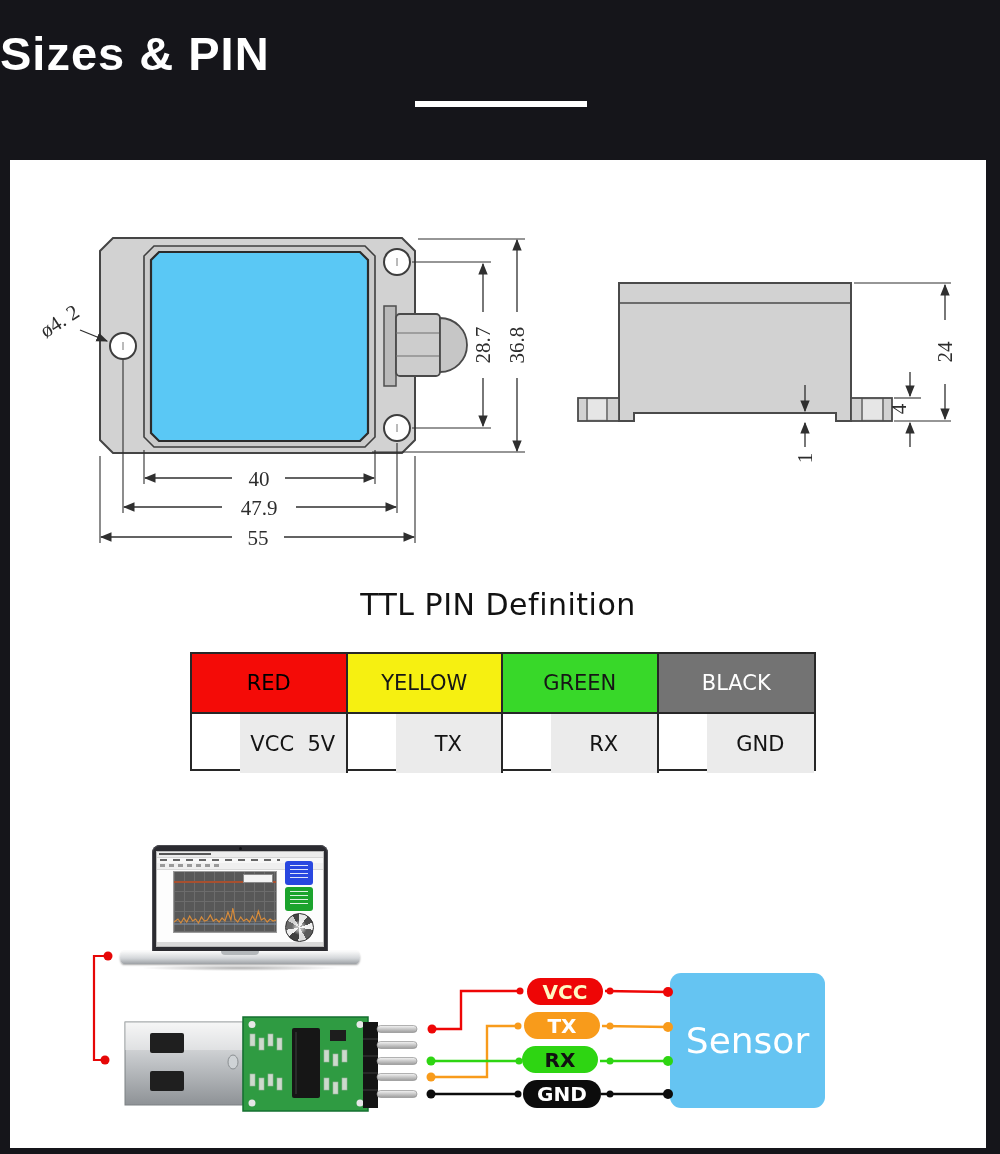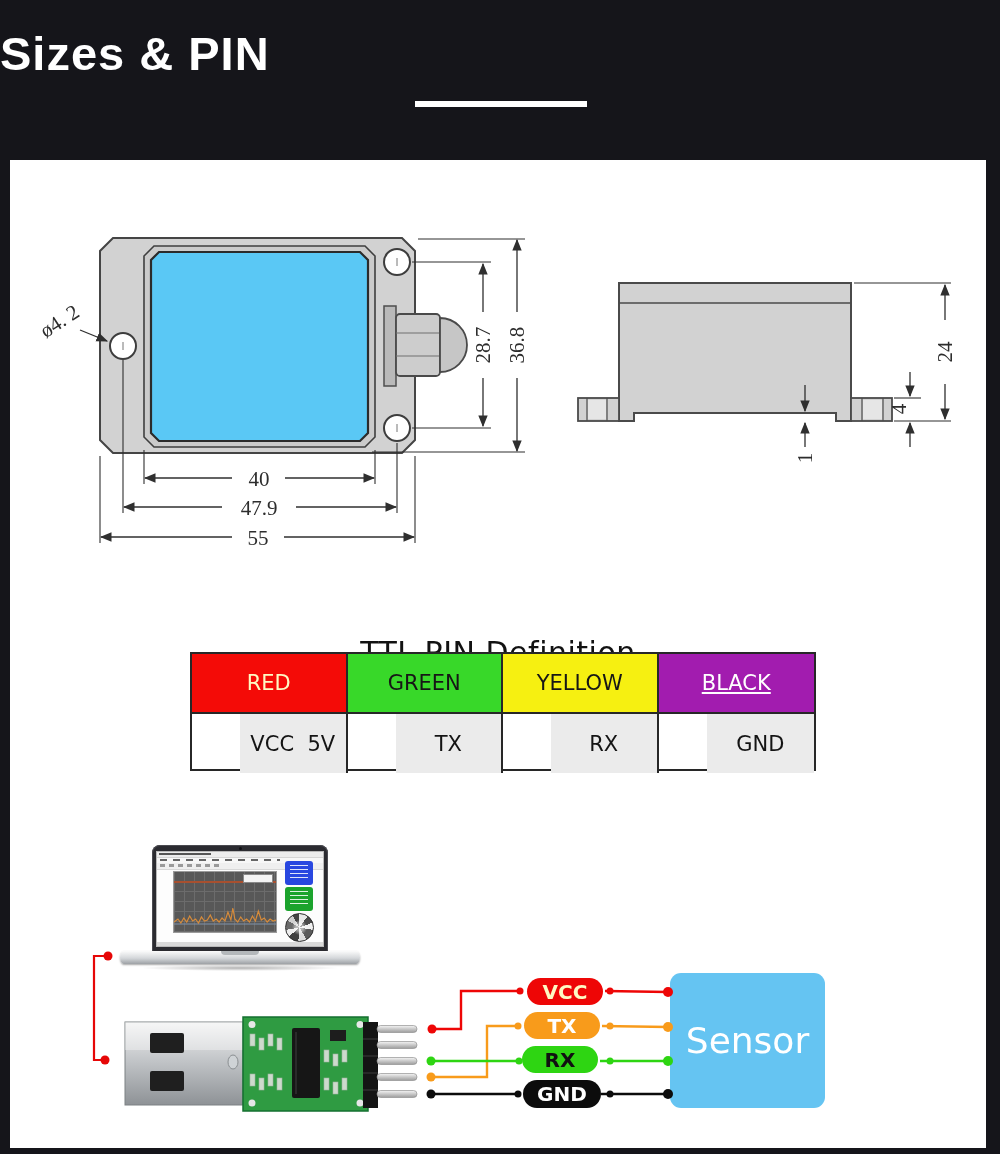--- a/index.html
+++ b/index.html
@@ -10,34 +10,34 @@
        color:#ffffff;font-family:"Liberation Sans",sans-serif;}
   .hdr .rule{position:absolute;left:415px;top:101px;width:172px;height:6px;background:#ffffff;}
   .panel{position:absolute;left:10px;top:160px;width:976px;height:988px;background:#ffffff;}
   svg.layer{position:absolute;left:0;top:0;width:976px;height:988px;}
   .cad{z-index:1;}
   .wires{z-index:5;pointer-events:none;}
   .dimtxt{font-family:"Liberation Serif",serif;font-size:21px;fill:#2d2d2d;}
 
   
   .ttl-heading{position:absolute;left:0;top:427px;width:976px;text-align:center;z-index:2;
-       font-family:"DejaVu Sans",sans-serif;font-size:30px;color:#121212;letter-spacing:.5px;margin-top:48px;}
+       font-family:"DejaVu Sans",sans-serif;font-size:30px;color:#121212;letter-spacing:.5px;}
   .pin-table{position:absolute;left:180px;top:492px;width:626px;height:119px;z-index:2;
        display:grid;grid-template-columns:repeat(4,1fr);grid-template-rows:60px 59px;
        border:2px solid #272727;box-sizing:border-box;
        font-family:"DejaVu Sans",sans-serif;}
   .pin-table .cell{display:flex;align-items:center;justify-content:center;
        border-right:2px solid #272727;border-bottom:2px solid #272727;box-sizing:border-box;
        font-size:21px;white-space:pre;}
   .pin-table .cell:nth-child(4n){border-right:none;}
   .pin-table .cell.val{border-bottom:none;background:#ebebeb;color:#141414;margin-left:48px;}
-  .c-red{background:#f40b07;color:#fef9c3;}
+  .c-red{background:#f40b07;color:#000000;}
   .c-yellow{background:#f6f011;color:#161616;}
   .c-green{background:#38d829;color:#161616;}
-  .c-black{background:#a21caf;color:#ffffff;text-decoration:underline;}
+  .c-black{background:#737373;color:#ffffff;}
 
   
   .laptop{position:absolute;left:110px;top:685px;width:240px;height:125px;z-index:2;}
   .lt-screen{position:absolute;left:32px;top:0;width:176px;height:107px;background:#2b2b30;
        border-radius:8px 8px 2px 2px;box-shadow:inset 0 0 0 1px #4a4a50;}
   .lt-cam{position:absolute;left:50%;top:2px;width:3px;height:3px;margin-left:-1px;border-radius:50%;background:#101014;}
   .lt-content{position:absolute;left:4px;top:6px;width:168px;height:96px;background:#fdfdfd;
        border:1px solid #b9b9b9;box-sizing:border-box;overflow:hidden;}
   .lt-titlebar{height:5px;background:#ececec;border-bottom:1px solid #d5d5d5;position:relative;}
   .lt-titlebar:before{content:"";position:absolute;left:2px;top:1px;width:52px;height:2px;background:#555;}
@@ -214,22 +214,22 @@
         </g>
         <text class="dimtxt" text-anchor="middle" transform="rotate(-90 805 458)" x="805" y="465">1</text>
       </g>
     </g>
   </svg>
 
   <div class="ttl-heading">TTL PIN Definition</div>
 
   <div class="pin-table">
     <div class="cell c-red">RED</div>
+    <div class="cell c-yellow">YELLOW</div>
     <div class="cell c-green">GREEN</div>
-    <div class="cell c-yellow">YELLOW</div>
     <div class="cell c-black">BLACK</div>
     <div class="cell val">VCC  5V</div>
     <div class="cell val">TX</div>
     <div class="cell val">RX</div>
     <div class="cell val">GND</div>
   </div>
 
   <div class="laptop">
     <div class="lt-screen">
       <div class="lt-cam"></div>

